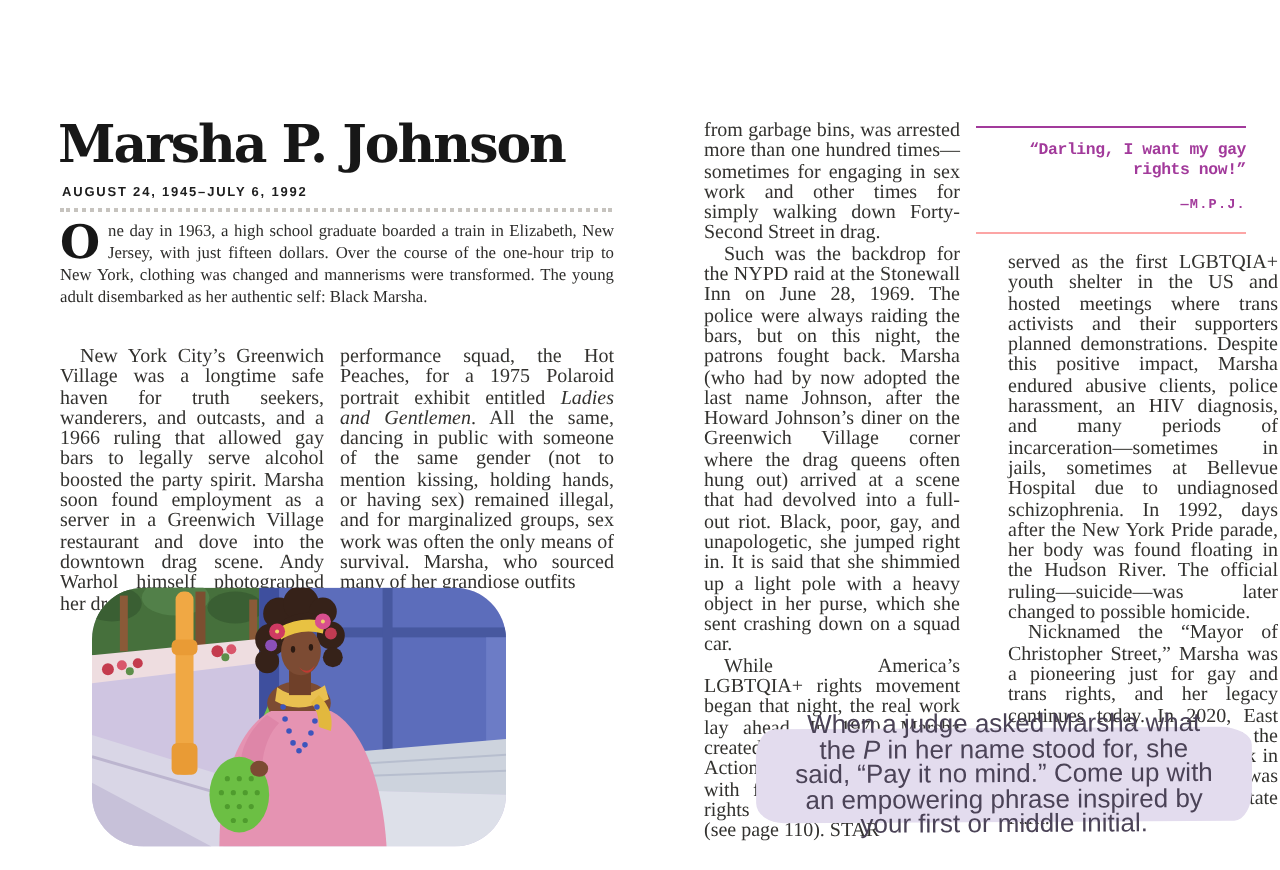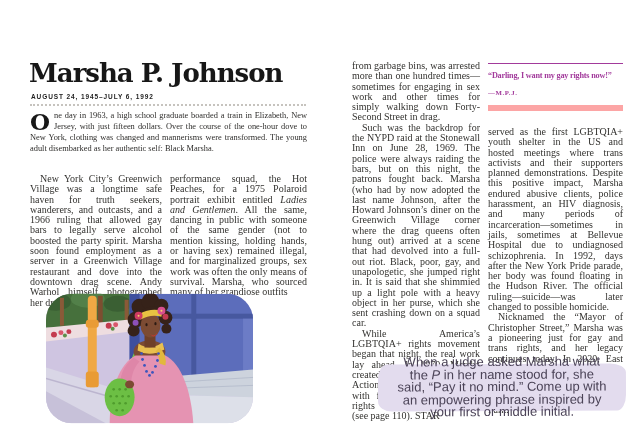--- a/index.html
+++ b/index.html
@@ -30,43 +30,43 @@
 
   .footer{position:absolute;top:409px;font-family:"Liberation Sans", sans-serif;
           font-weight:bold;font-size:6.5px;letter-spacing:0.8px;color:#53504c;white-space:nowrap;}
   .footer .ft{margin-left:7px;}
   .footer .fp{margin-left:7px;}
   .fl{left:30px;}
   .fr{right:22px;text-align:right;}
 
   
   .colR1{left:32px;top:33px;width:128px;}
-  .colR2{left:168px;top:99px;width:135px;font-family:Liberation Serif, serif;}
+  .colR2{left:184px;top:99px;width:135px;font-family:Liberation Serif, serif;}
   .quote-box{position:absolute;left:168px;top:35px;width:135px;
-             border-top:1px solid #a23a9b;border-bottom:6px solid #fca5a5;
-             padding:7px 0 9px 0;color:#a23a9b;font-family:Liberation Serif, serif;}
+             border-top:1px solid #a23a9b;border-bottom:1px solid #fca5a5;
+             padding:7px 0 9px 0;color:#a23a9b;font-family:Liberation Mono, monospace;text-align:right;}
   .quote-box .q{font-weight:bold;font-size:8.2px;letter-spacing:-0.2px;line-height:10px;}
   .quote-box .qa{font-weight:bold;font-size:6.8px;letter-spacing:0.6px;margin-top:8px;}
   .callout{position:absolute;left:58px;top:336px;width:248px;height:47px;
            background:#e3dcee;border-radius:10px 16px 9px 14px / 14px 9px 16px 10px;
            transform:rotate(-0.3deg);display:flex;align-items:center;justify-content:center;}
   .callout p{margin:0;padding:0 18px;font-family:"Liberation Sans", sans-serif;
              font-size:13px;line-height:12.5px;text-align:center;color:#4b4357;}
 </style>
 </head>
 <body>
 
 <div class="spread">
 
   <section class="page left">
     <h1 class="title">Marsha P. Johnson</h1>
     <div class="dates">AUGUST 24, 1945–JULY 6, 1992</div>
     <div class="dotted-rule"></div>
 
-    <p class="intro"><span class="dropcap">O</span><span>ne day in 1963, a high school graduate boarded a train in Elizabeth, New Jersey, with just fifteen dollars. Over the course of the one-hour dove to New York, clothing was changed and mannerisms were transformed. The young adult disembarked as her authentic self: Black Marsha.</span></p>
+    <p class="intro"><span class="dropcap">O</span><span>ne day in 1963, a high school graduate boarded a train in Elizabeth, New Jersey, with just fifteen dollars. Over the course of the one-hour trip to New York, clothing was changed and mannerisms were transformed. The young adult disembarked as her authentic self: Black Marsha.</span></p>
 
     <div class="col colL1">
       <p class="indent">New York City’s Greenwich Village was a longtime safe haven for truth seekers, wanderers, and outcasts, and a 1966 ruling that allowed gay bars to legally serve alcohol boosted the party spirit. Marsha soon found employment as a server in a Greenwich Village restaurant and dove into the downtown drag scene. Andy Warhol himself photographed her drag</p>
     </div>
     <div class="col colL2">
       <p><span>performance squad, the Hot Peaches, for a 1975 Polaroid portrait exhibit entitled </span><i>Ladies and Gentlemen</i><span>. All the same, dancing in public with someone of the same gender (not to mention kissing, holding hands, or having sex) remained illegal, and for marginalized groups, sex work was often the only means of survival. Marsha, who sourced many of her grandiose outfits</span></p>
     </div>
 
     <svg class="illus" viewBox="0 0 208 130" xmlns="http://www.w3.org/2000/svg" aria-hidden="true">
       <defs>

